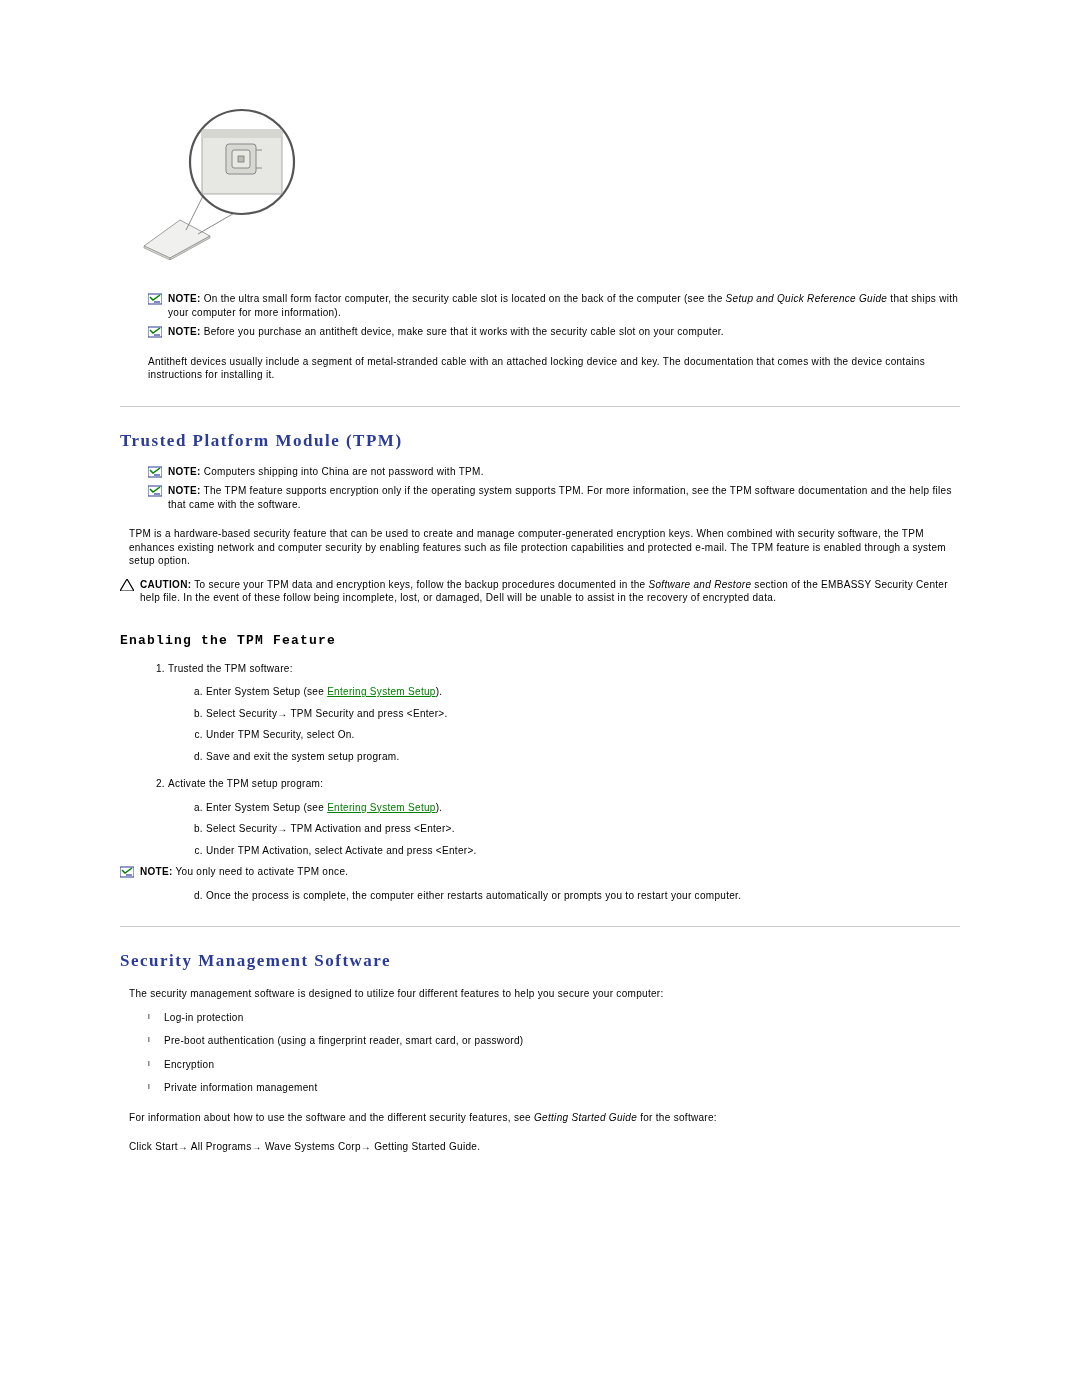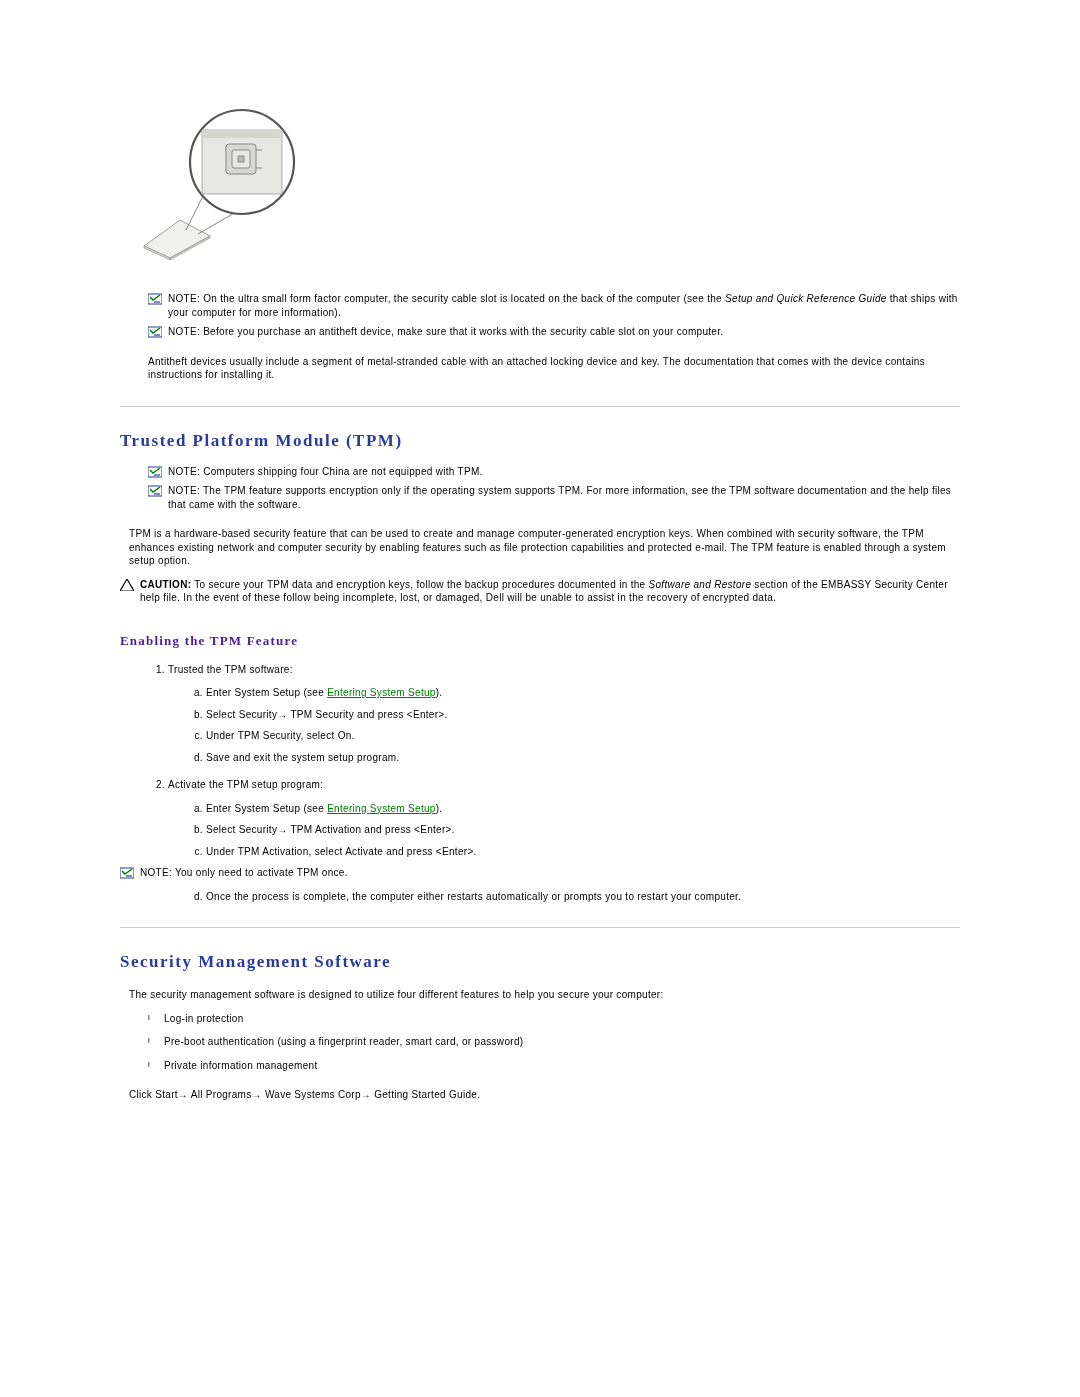--- a/index.html
+++ b/index.html
@@ -38,21 +38,21 @@
     width: 14px;
     height: 12px;
     flex: 0 0 14px;
     margin-right: 6px;
     margin-top: 1px;
   }
   .note-text {
     flex: 1;
     line-height: 1.35;
   }
-  .note-label { font-weight: normal; }
+  .note-label { font-weight: bold; }
   .caution-label { font-weight: bold; }
   .body-para {
     margin: 16px 0 16px 28px;
     line-height: 1.35;
   }
   .body-para-flush {
     margin: 16px 0 10px 9px;
     line-height: 1.35;
   }
   hr.sep {
@@ -62,24 +62,24 @@
   }
   h2.sec {
     font-family: Liberation Serif, serif;
     font-weight: bold;
     font-size: 17px;
     color: #2a3b9a;
     letter-spacing: 1.5px;
     margin: 20px 0 14px 0;
   }
   h3.subsec {
-    font-family: Liberation Serif, serif;
+    font-family: Liberation Mono, monospace;
     font-weight: bold;
     font-size: 13px;
-    color: #4c1d95;
+    color: #000000;
     letter-spacing: 1.2px;
     margin: 28px 0 10px 0;
   }
   ol.num {
     margin: 6px 0 6px 30px;
     padding-left: 18px;
   }
   ol.num > li {
     margin: 14px 0 8px 0;
     line-height: 1.35;
@@ -175,21 +175,21 @@
 
   <h2 class="sec">Trusted Platform Module (TPM)</h2>
 
   <div class="note-row">
     <svg class="note-icon" viewBox="0 0 14 12">
       <rect x="0" y="1" width="14" height="10" fill="#fff" stroke="#2a3b9a" stroke-width="1"></rect>
       <polyline points="2,4 5,7 12,2" fill="none" stroke="#008000" stroke-width="1.5"></polyline>
       <line x1="6" y1="9" x2="12" y2="9" stroke="#2a3b9a" stroke-width="1.2"></line>
     </svg>
     <div class="note-text">
-      <span class="note-label">NOTE:</span><span> Computers shipping four China are not equipped with TPM.</span>
+      <span class="note-label">NOTE:</span><span> Computers shipping into China are not password with TPM.</span>
     </div>
   </div>
 
   <div class="note-row">
     <svg class="note-icon" viewBox="0 0 14 12">
       <rect x="0" y="1" width="14" height="10" fill="#fff" stroke="#2a3b9a" stroke-width="1"></rect>
       <polyline points="2,4 5,7 12,2" fill="none" stroke="#008000" stroke-width="1.5"></polyline>
       <line x1="6" y1="9" x2="12" y2="9" stroke="#2a3b9a" stroke-width="1.2"></line>
     </svg>
     <div class="note-text">
@@ -251,19 +251,23 @@
 
   <hr class="sep">
 
   <h2 class="sec">Security Management Software</h2>
 
   <p class="body-para-flush">The security management software is designed to utilize four different features to help you secure your computer:</p>
 
   <ul class="l">
     <li>Log-in protection</li>
     <li>Pre-boot authentication (using a fingerprint reader, smart card, or password)</li>
+    <li>Encryption</li>
     <li>Private information management</li>
   </ul>
 
+  <p class="body-para-flush">
+    <span>For information about how to use the software and the different security features, see </span><span class="italic">Getting Started Guide</span><span> for the software:</span>
+  </p>
 
   <p class="body-para-flush">Click Start→ All Programs→ Wave Systems Corp→ Getting Started Guide.</p>
 
 </div>
 
 </body></html>

